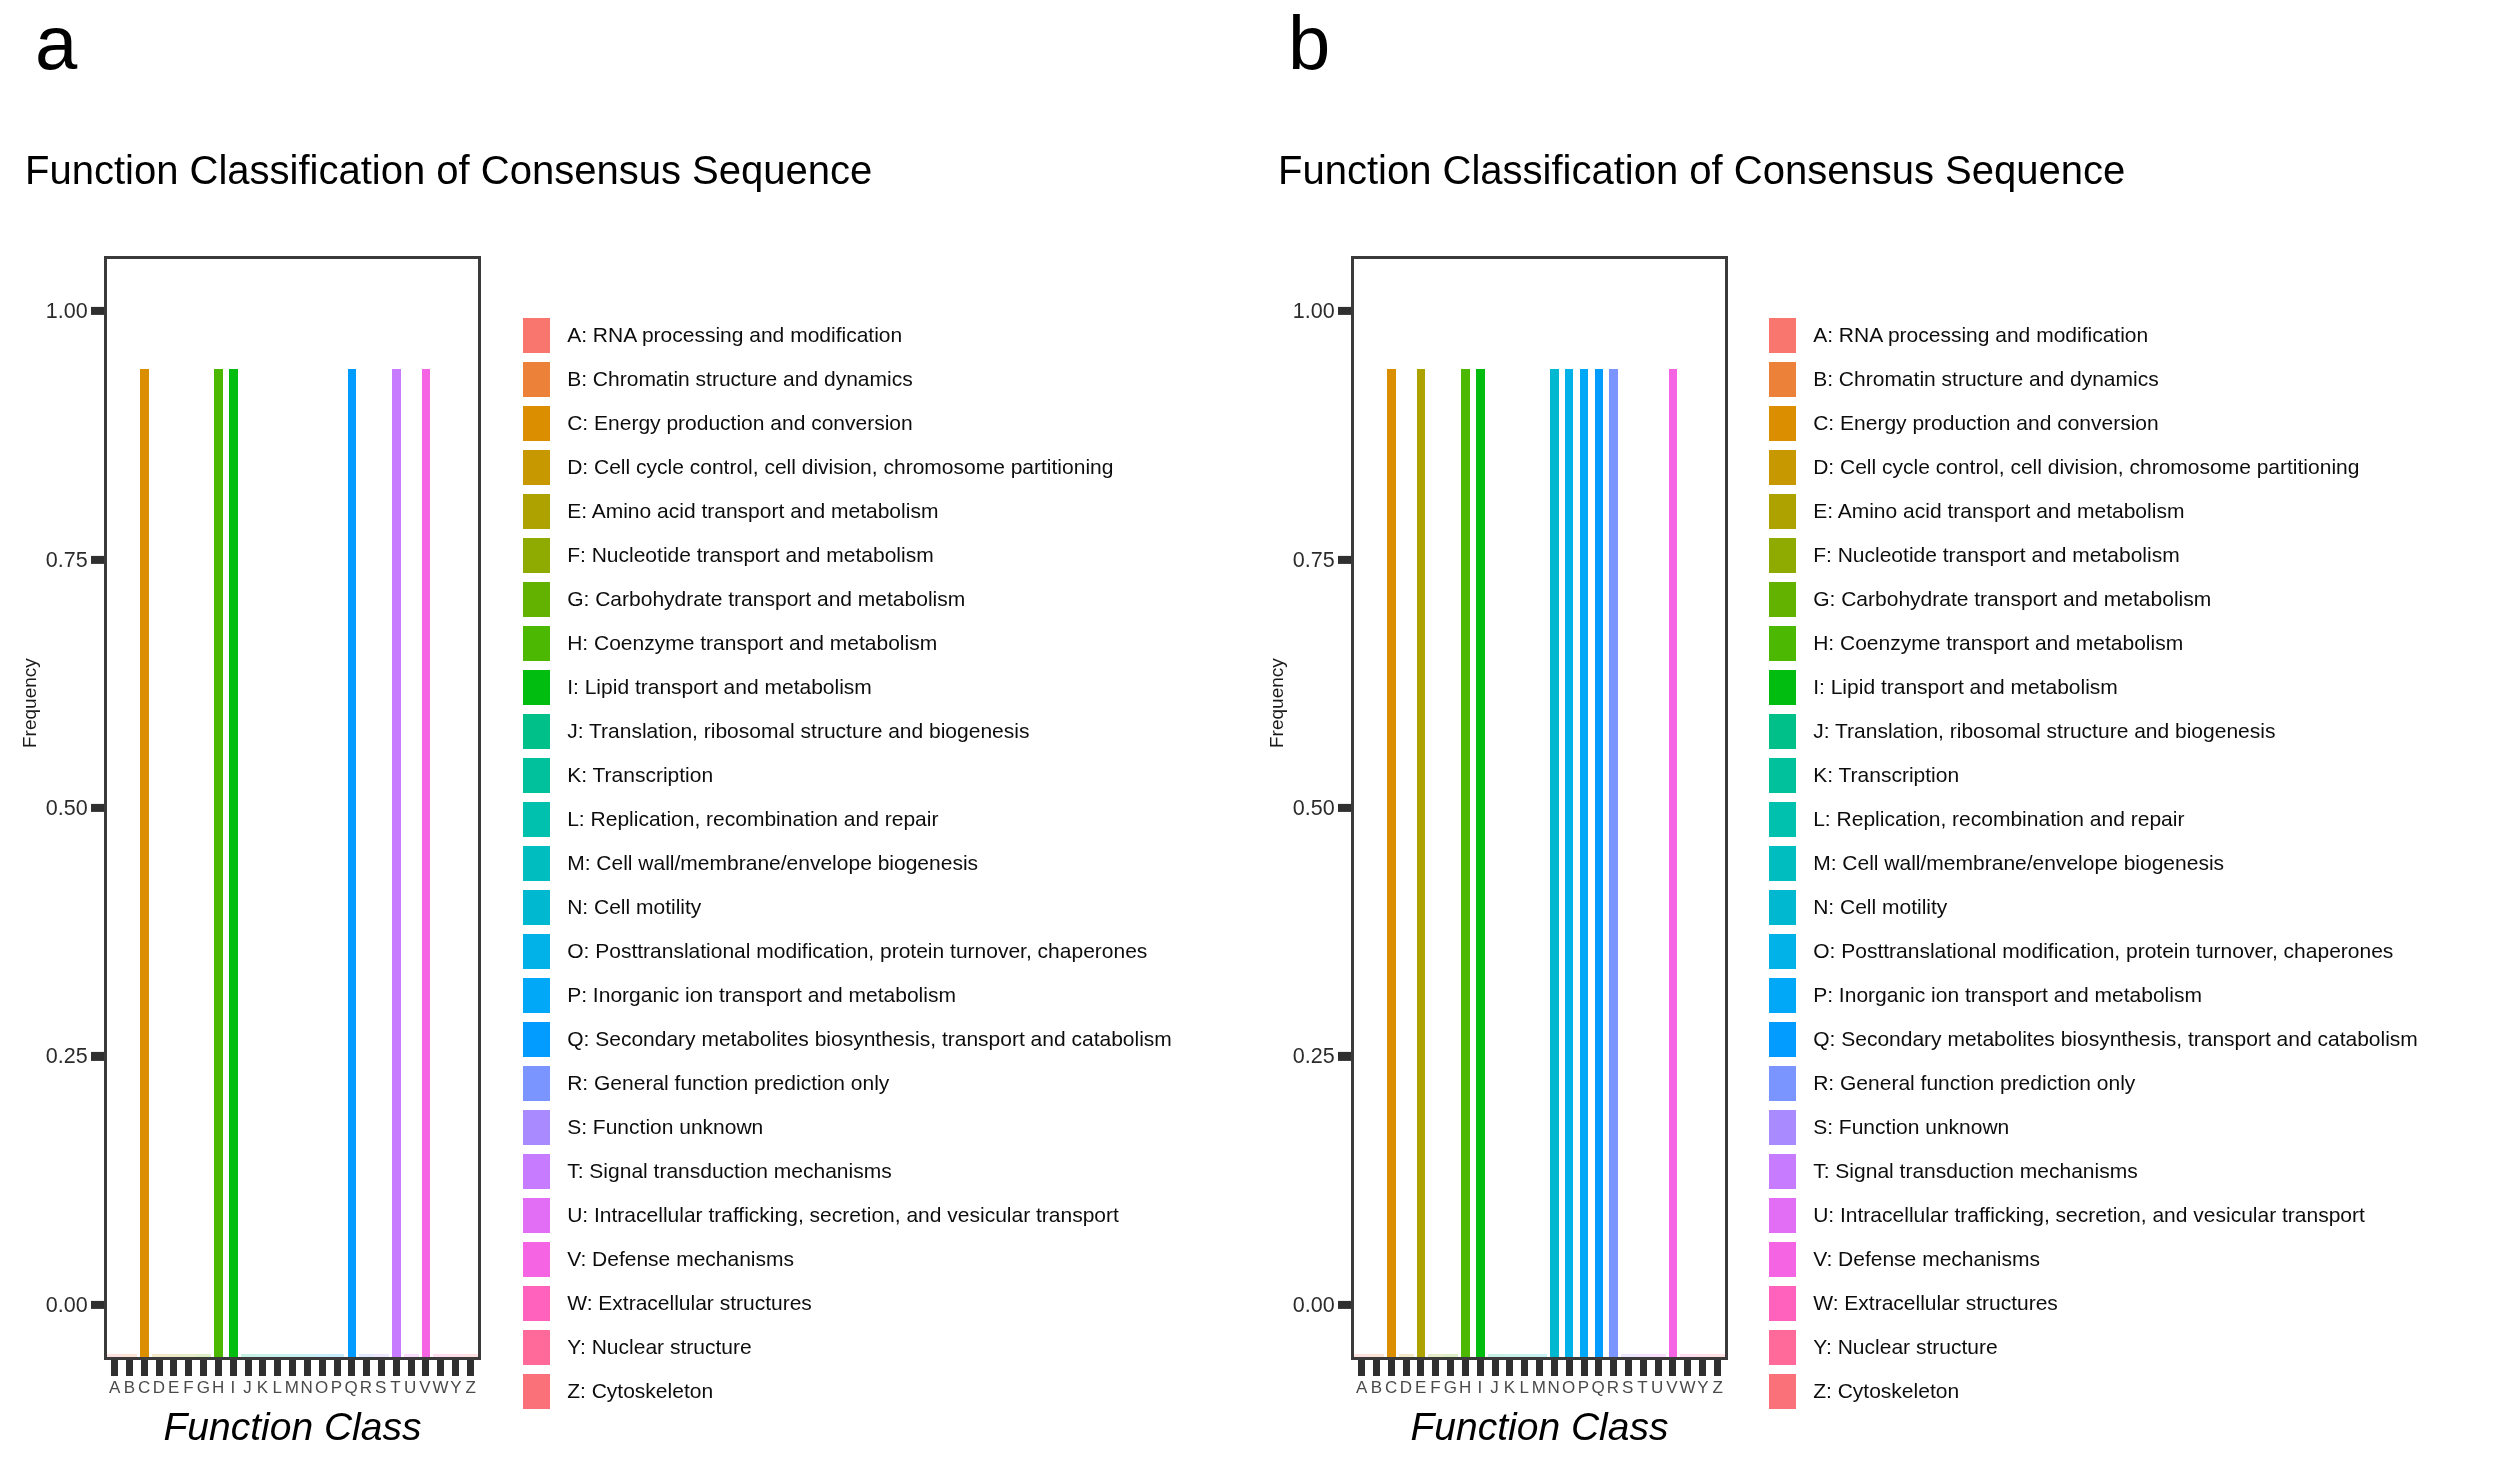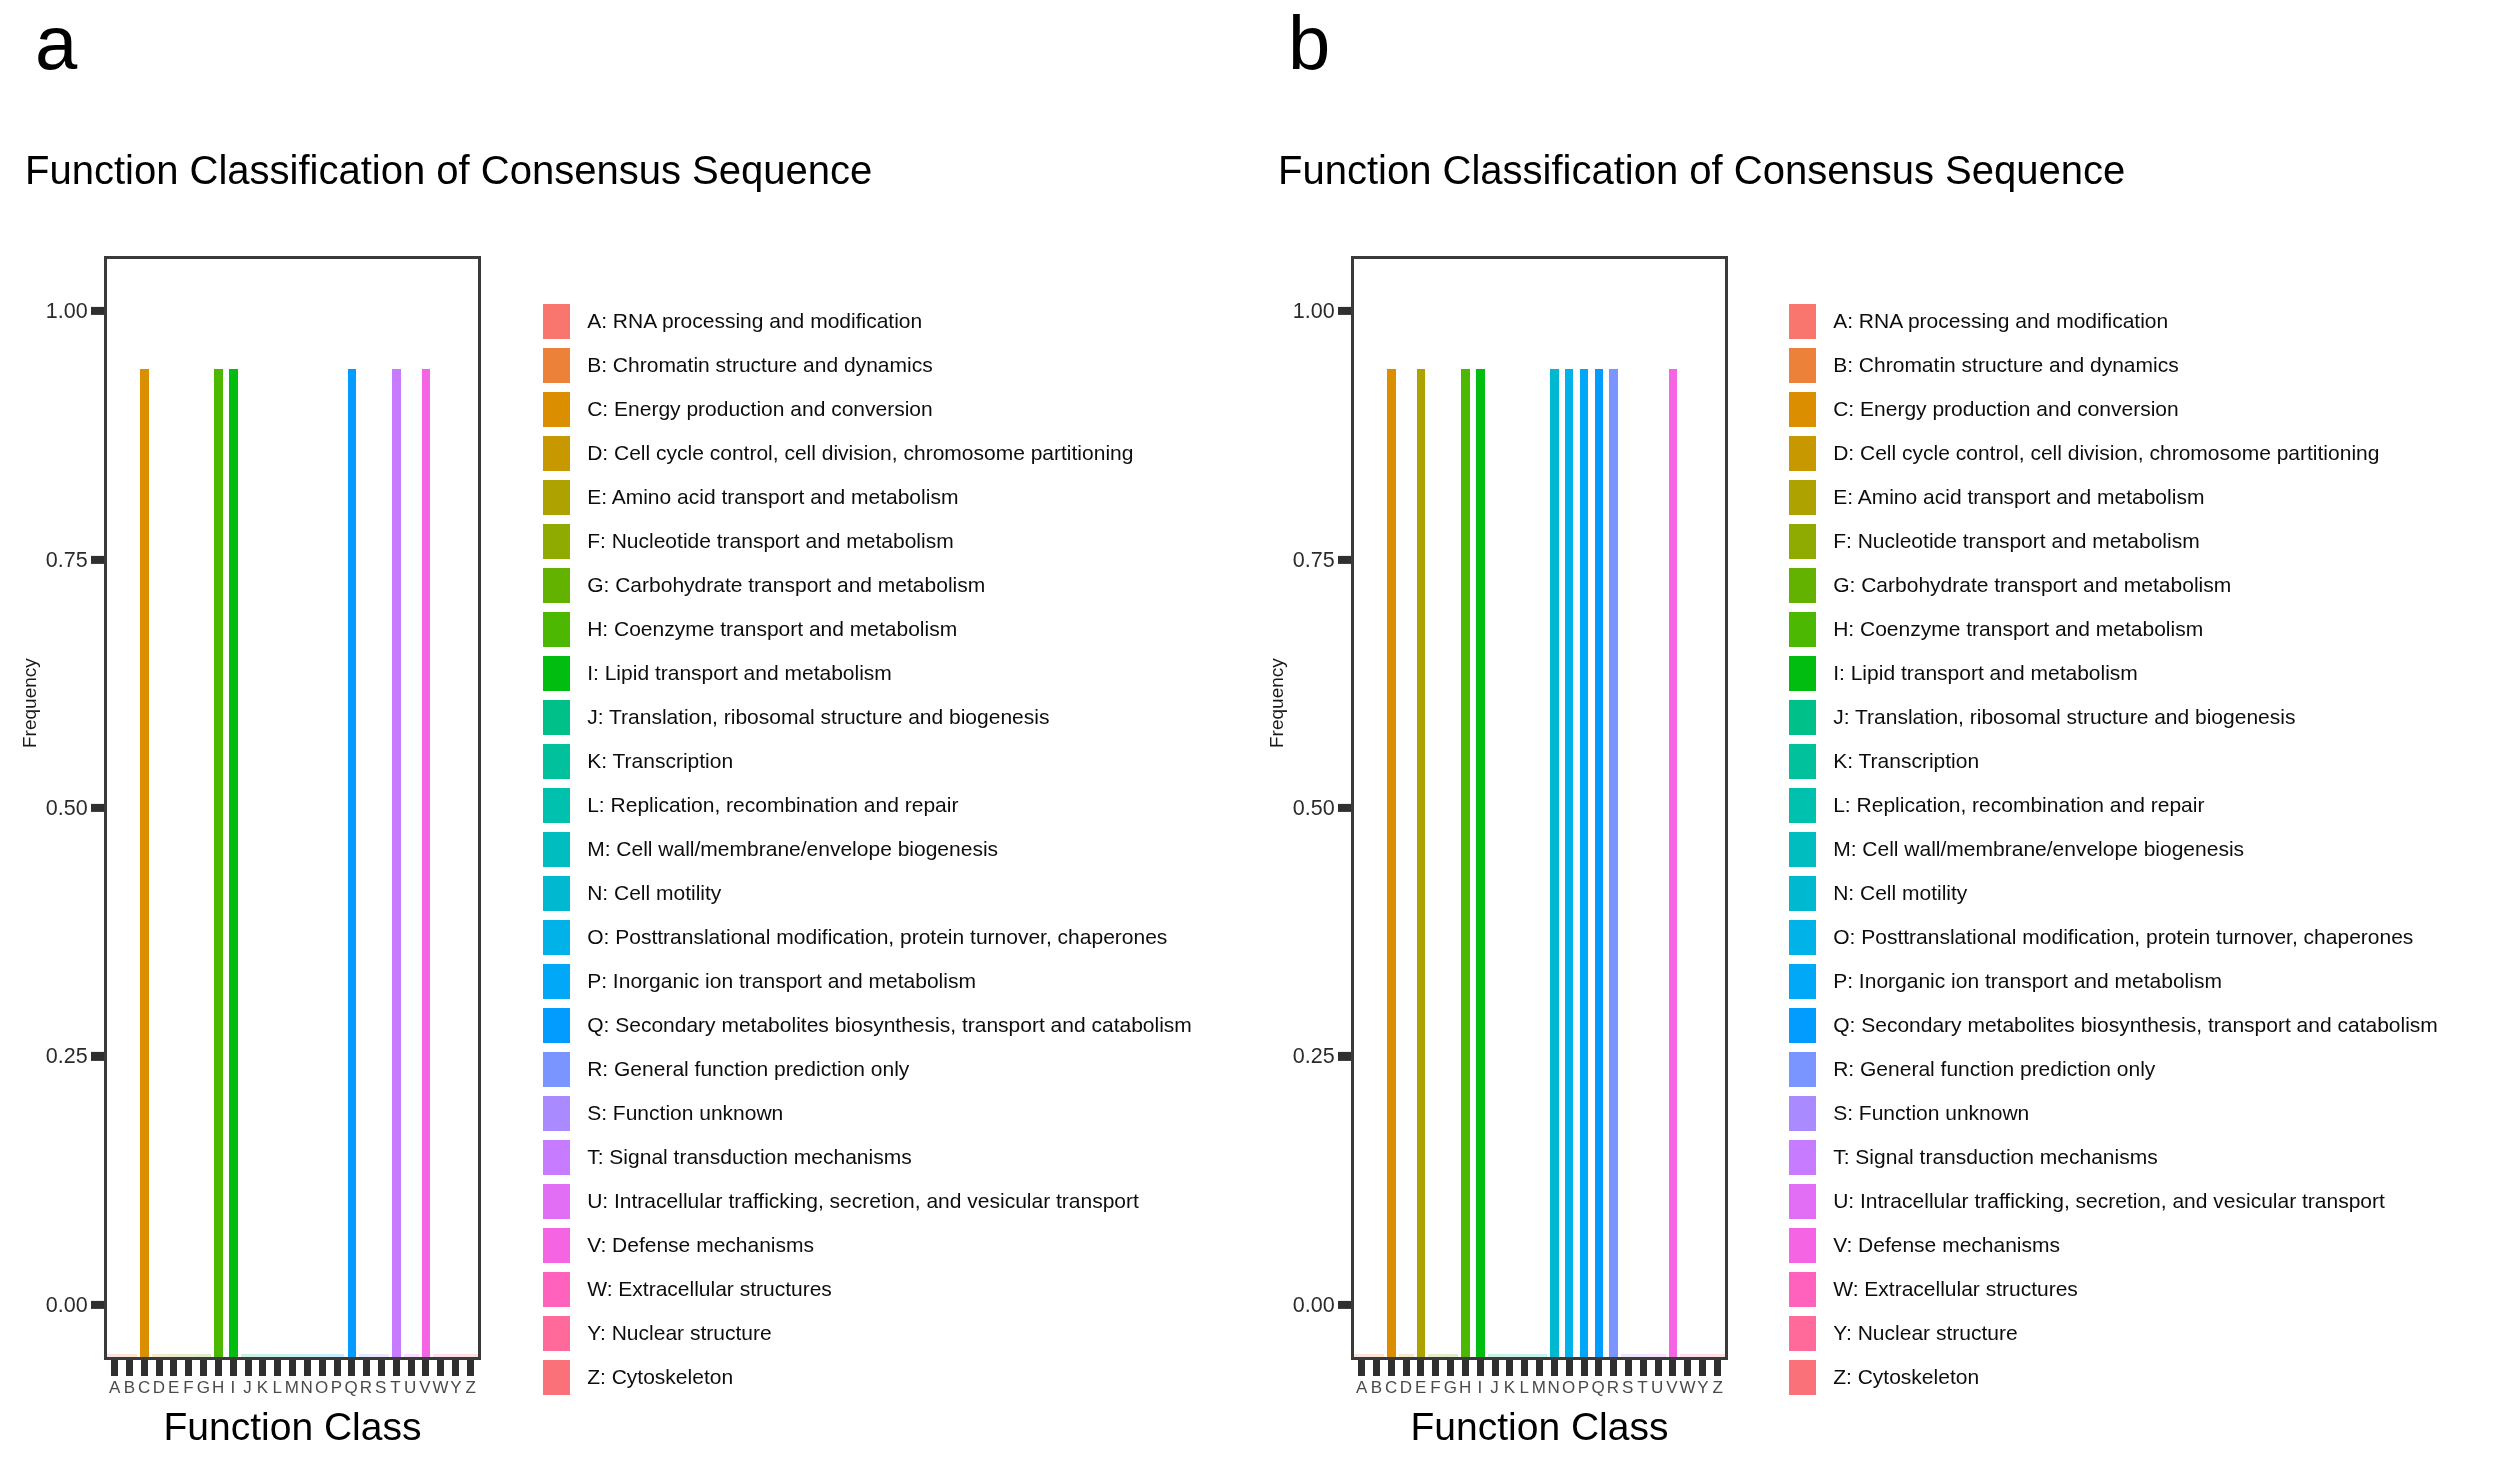--- a/index.html
+++ b/index.html
@@ -65,25 +65,25 @@
   .xtick-mark { width: 7px; height: 16.4px; background: #2f2f2f; }
 
   .xlabels {
     position: absolute; left: 3.2px; right: 3.2px; top: calc(100% + 17.7px);
     display: flex;
   }
   .xlabel-slot { flex: 1 1 0; text-align: center; font-size: 17px; color: #4a4a4a; }
 
   .xaxis-title {
     position: absolute; left: 0; right: 0; top: calc(100% + 45px);
-    text-align: center; font-size: 39px; color: #000;
+    text-align: center; font-size: 39px; color: #000; font-style: italic;
   }
 
   
-  .legend { position: absolute; left: 523px; top: 299px; width: 707px; margin-left: 20px; }
+  .legend { position: absolute; left: 523px; top: 313px; width: 707px; }
   .panel-b .legend { left: 519px; }
   .legend-row { display: flex; align-items: center; height: 44px; }
   .legend-swatch { width: 26.5px; height: 35px; flex: 0 0 26.5px; }
   .legend-label {
     margin-left: 17.7px; font-size: 21px; color: #0d0d0d; white-space: nowrap;
   }
 </style>
 </head>
 <body>
 

